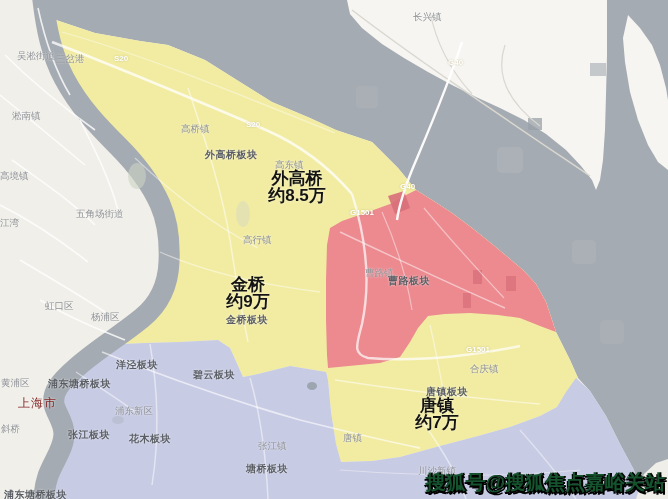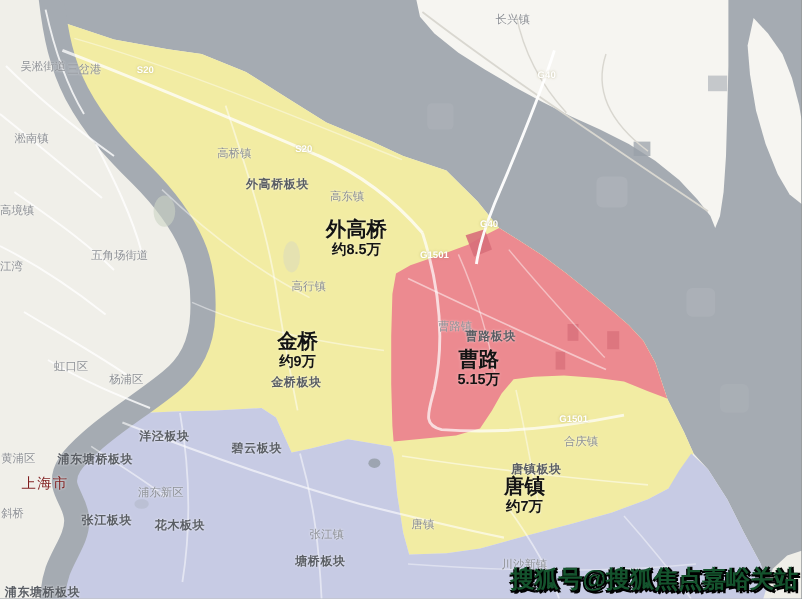--- a/index.html
+++ b/index.html
@@ -13,21 +13,21 @@
   .town{font-size:9.5px;color:#8e9196;text-shadow:0 0 2px rgba(255,255,255,.85);}
   .sector{font-size:10px;color:#5a5e64;font-weight:bold;letter-spacing:.5px;text-shadow:0 0 2px rgba(255,255,255,.8);}
   .city{font-size:12px;color:#7f1d1d;letter-spacing:1px;text-shadow:0 0 2px rgba(255,255,255,.9);}
   .road{font-size:8px;color:#ffffff;font-weight:bold;text-shadow:0 0 2px rgba(140,130,60,.45);}
   .price{
     position:absolute;text-align:center;transform:translateX(-50%);
     color:#141414;font-weight:800;pointer-events:none;
     text-shadow:0 0 3px rgba(255,255,255,.45);
   }
   .price .pname{font-size:17px;line-height:16px;}
-  .price .pval{font-size:12px;line-height:17px;}
+  .price .pval{font-size:17px;line-height:17px;text-align:right;}
   .watermark{
     position:absolute;right:3px;bottom:3px;
     font-size:20px;font-weight:800;color:#14532d;letter-spacing:0;
     text-shadow:2px 3px 0 #000,1px 1px 0 #000,-1px 2px 0 #000,2px 0 0 #000;
   }
 </style>
 </head>
 <body>
 
 <div class="map">
@@ -156,31 +156,27 @@
 
   <div class="lbl city" style="left:18px;top:397px">上海市</div>
 
   <div class="lbl road" style="left:114px;top:55px">S20</div>
   <div class="lbl road" style="left:246px;top:121px">S20</div>
   <div class="lbl road" style="left:448px;top:59px">G40</div>
   <div class="lbl road" style="left:400px;top:183px">G40</div>
   <div class="lbl road" style="left:350px;top:209px">G1501</div>
   <div class="lbl road" style="left:466px;top:346px">G1501</div>
 
-  <div class="price" style="left:297px;top:184px">
+  <div class="price" style="left:297px;top:171px">
     <div class="pname">外高桥</div>
     <div class="pval">约8.5万</div>
   </div>
   <div class="price" style="left:248px;top:277px">
     <div class="pname">金桥</div>
     <div class="pval">约9万</div>
-  </div>
-  <div class="price" style="left:399px;top:292px">
-    <div class="pname">曹路</div>
-    <div class="pval">5.15万</div>
   </div>
   <div class="price" style="left:437px;top:398px">
     <div class="pname">唐镇</div>
     <div class="pval">约7万</div>
   </div>
 
   <div class="watermark">搜狐号@搜狐焦点嘉峪关站</div>
 
 </div>
 

